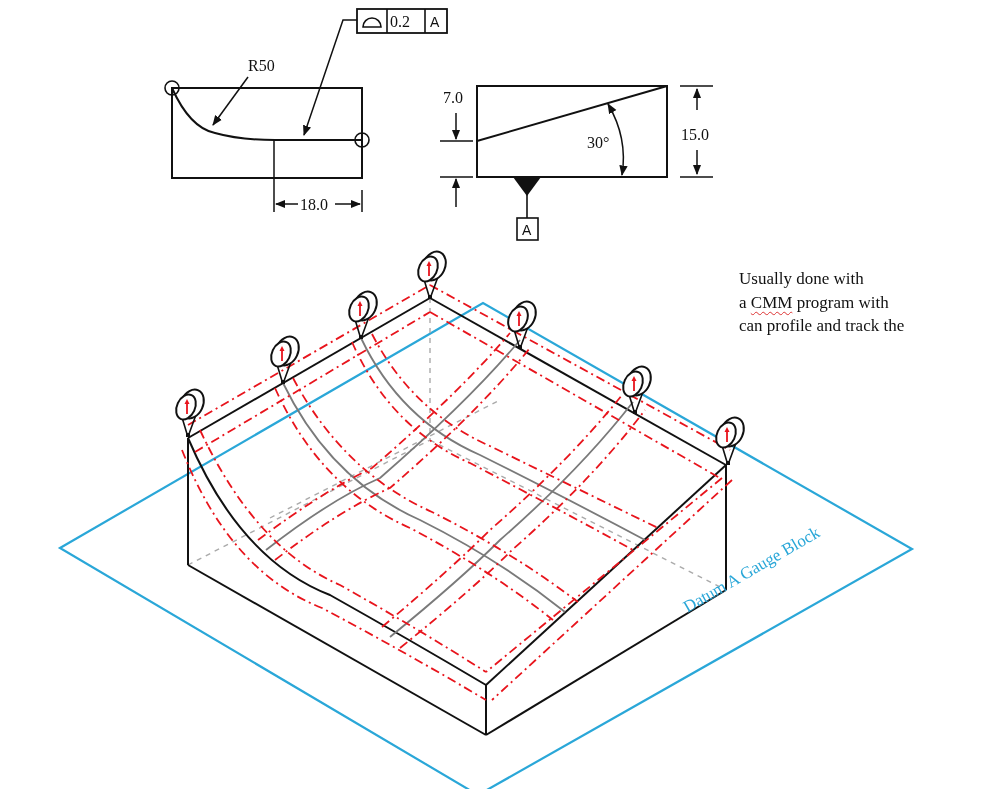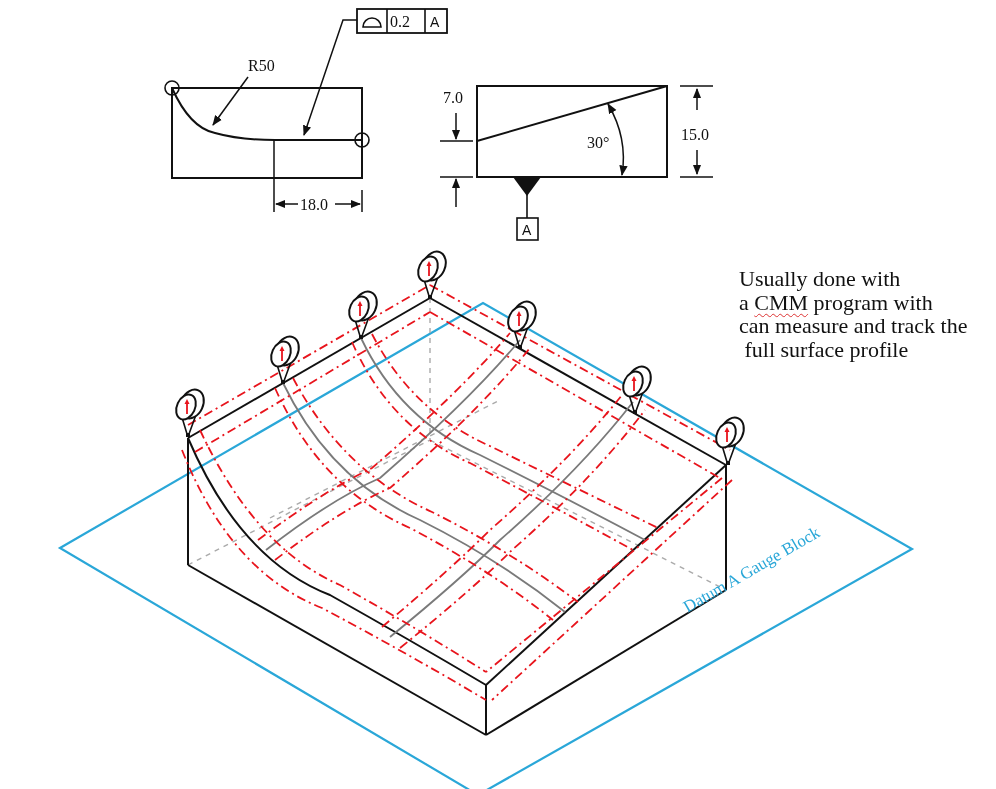--- a/index.html
+++ b/index.html
@@ -2,21 +2,21 @@
 <html><head>
   <meta charset="utf-8">
   <style>
     html, body { margin: 0; padding: 0; background: #ffffff; }
     body { width: 996px; height: 789px; position: relative; overflow: hidden;
            font-family: "Liberation Serif", serif; }
     #canvas { position: absolute; left: 0; top: 0; }
     .label { font-family: "Liberation Serif", serif; fill: #111; }
     .sans { font-family: "Liberation Sans", sans-serif; fill: #111; }
     .note { position: absolute; left: 739px; top: 267px; width: 250px;
-            font-family: "Liberation Serif", serif; font-size: 22px; line-height: 23.5px; color: #111; }
+            font-family: "Liberation Serif", serif; font-size: 17px; line-height: 23.5px; color: #111; }
     .note div { white-space: pre; }
     .squiggle { text-decoration: underline wavy #d33; text-decoration-thickness: 1px; text-underline-offset: 3px; }
     .datum-label { position: absolute; left: 680px; top: 600px; font-family: "Liberation Serif", serif;
                    font-size: 17px; color: #2aa7d8; transform-origin: 0 0; transform: rotate(-30deg);
                    white-space: nowrap; }
   </style>
 </head>
 <body>
 
 <svg id="canvas" width="996" height="789" viewBox="0 0 996 789" xmlns="http://www.w3.org/2000/svg">
@@ -151,17 +151,16 @@
     <use href="#probe" x="430" y="270"></use>
     <use href="#probe" x="520" y="320"></use>
     <use href="#probe" x="635" y="385"></use>
     <use href="#probe" x="728" y="436"></use>
   </g>
 </svg>
 
 <div class="note">
   <div>Usually done with</div>
   <div><span>a </span><span class="squiggle">CMM</span><span> program with</span></div>
-  <div>can measure and track the</div>
-  <div> full surface profile</div>
+  <div>can profile and track the</div>
 </div>
 
 <div class="datum-label">Datum A Gauge Block</div>
 
 </body></html>

